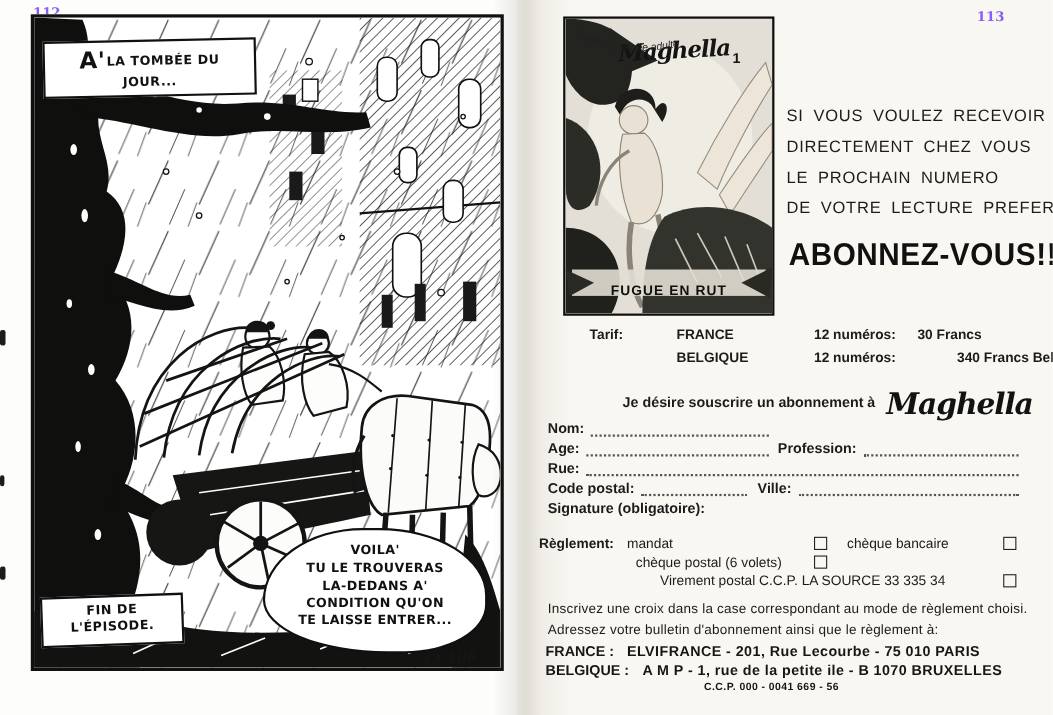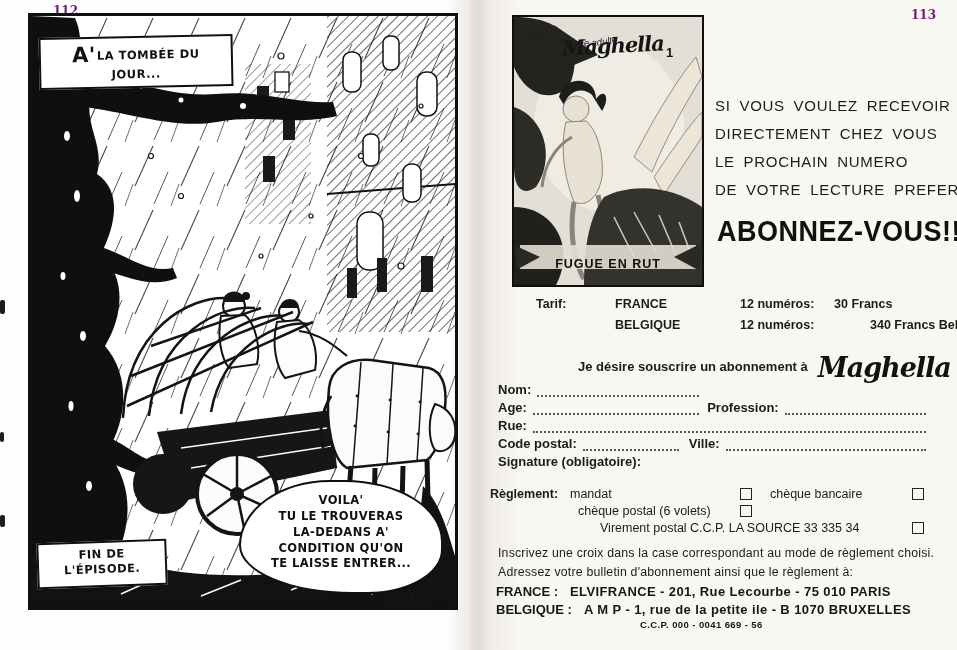--- a/index.html
+++ b/index.html
@@ -2,21 +2,21 @@
 <html><head>
 <meta charset="utf-8">
 <style>
   html,body{margin:0;padding:0;}
   .stage{
     position:relative;width:957px;height:650px;overflow:hidden;
     background:#fdfdfb;font-family:"Liberation Sans",sans-serif;color:#1a1a1a;
   }
   
   .left-page{position:absolute;left:0;top:0;width:470px;height:650px;background:#fdfdfc;}
-  .pageno{position:absolute;font-family:"DejaVu Serif",serif;font-weight:bold;font-size:12px;color:#701a75;margin-left:23px;}
+  .pageno{position:absolute;font-family:"DejaVu Serif",serif;font-weight:bold;font-size:12px;color:#8b5cf6;}
   .pageno-left{left:30px;top:4px;}
   .panel{
     position:absolute;left:28px;top:13px;width:424px;height:591px;
     border:3px solid #101010;background:#fff;overflow:hidden;
   }
   .panel svg.art{position:absolute;left:0;top:0;}
   .comic-font{font-family:"DejaVu Sans",sans-serif;font-weight:bold;color:#111;}
   .caption-box{
     position:absolute;left:8px;top:20px;width:178px;min-height:40px;
     border:2.5px solid #101010;background:#fff;transform:rotate(-1.2deg);
@@ -70,21 +70,21 @@
   .cta{
     position:absolute;left:247px;top:216px;
     font-weight:bold;font-size:27px;letter-spacing:.5px;color:#111;
     transform:scaleY(1.06);white-space:nowrap;
   }
   .tarif{position:absolute;left:66px;top:297px;width:400px;height:44px;font-size:12.5px;font-weight:bold;color:#1b1b1b;}
   .tarif span{position:absolute;white-space:nowrap;}
   .t-label{left:0;top:0;}
   .t-c0{left:79px;top:0;} .t-q0{left:204px;top:0;} .t-p0{left:298px;top:0;}
   .t-c1{left:79px;top:21px;} .t-q1{left:204px;top:21px;} .t-p1{left:294px;top:21px;margin-left:40px;}
-  .subscribe{position:absolute;left:108px;top:352px;font-size:13px;font-weight:bold;color:#1b1b1b;white-space:nowrap;}
+  .subscribe{position:absolute;left:96px;top:352px;font-size:13px;font-weight:bold;color:#1b1b1b;white-space:nowrap;}
   .subscribe .logo{
     font-family:"DejaVu Serif",serif;font-style:italic;font-weight:bold;font-size:27px;
     letter-spacing:-1px;margin-left:10px;vertical-align:-6px;color:#121212;
   }
   .form{position:absolute;left:28px;top:384px;width:428px;font-size:13px;color:#1b1b1b;}
   .frow{display:flex;align-items:flex-end;margin-bottom:5px;height:13px;}
   .frow b{white-space:nowrap;margin-right:6px;font-weight:bold;}
   .dots{flex:1;border-bottom:2px dotted #555;height:11px;}
   .dots.short{flex:0 0 96px;margin-right:10px;}
   .fgroup{display:flex;align-items:flex-end;}

